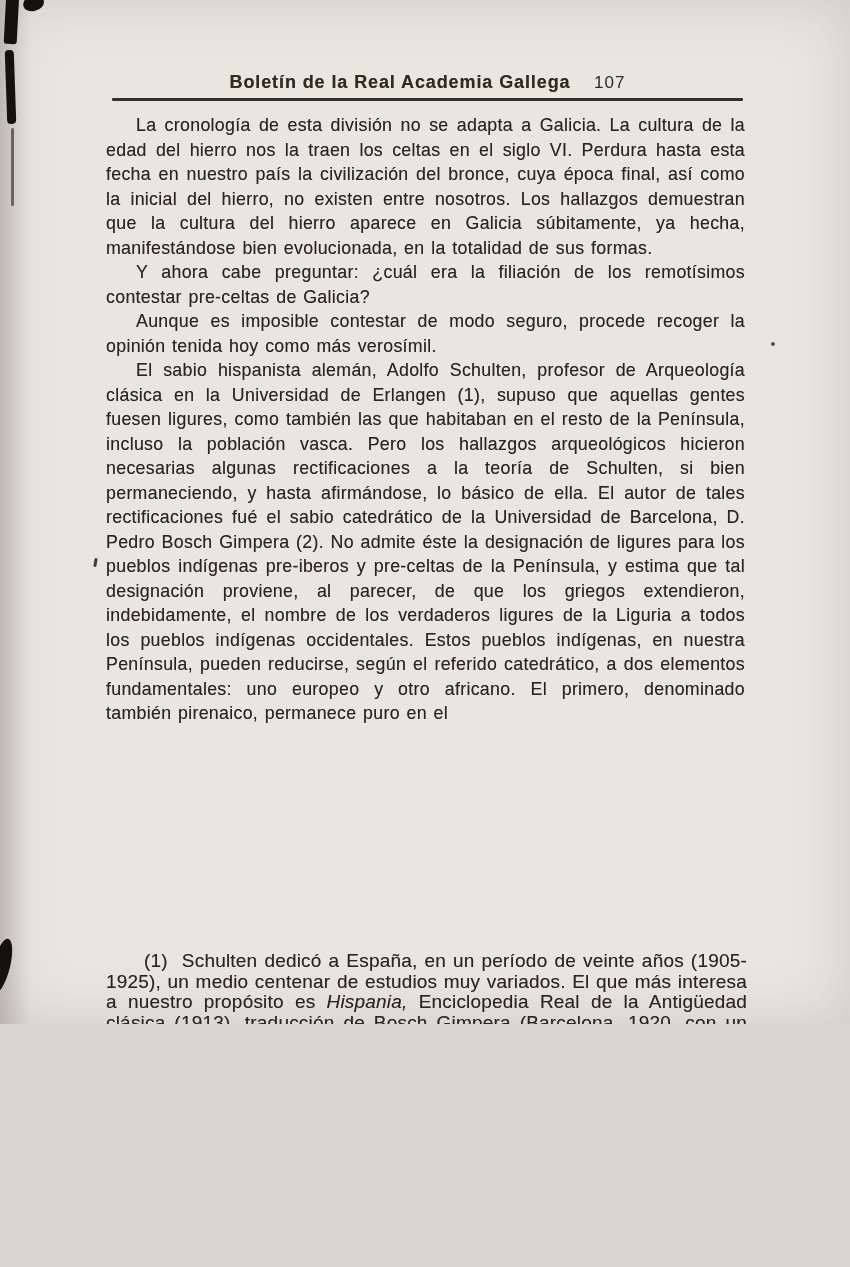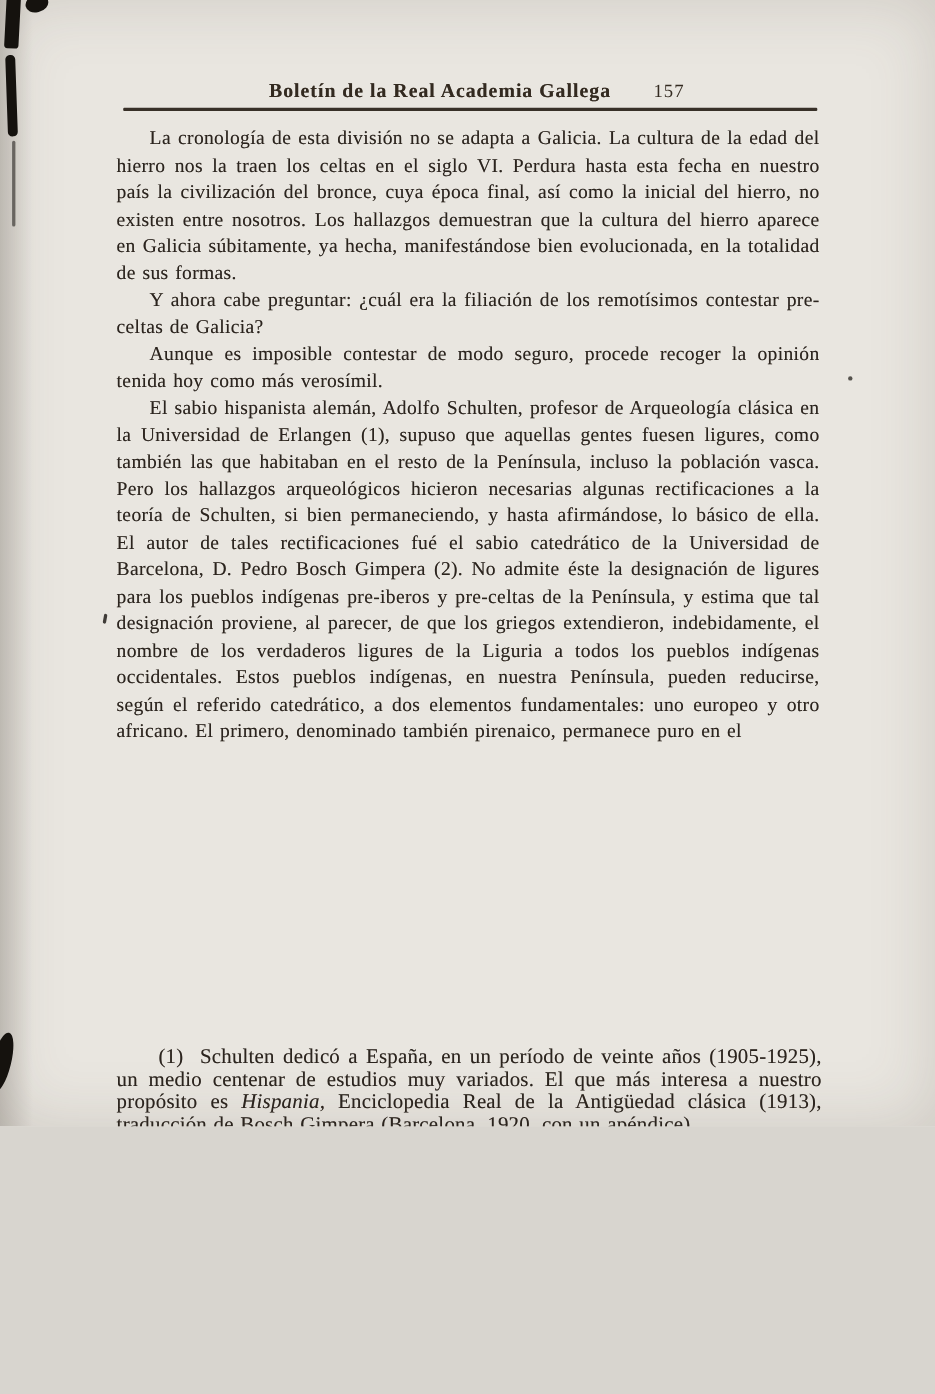--- a/index.html
+++ b/index.html
@@ -6,21 +6,21 @@
     --paper:#e9e6e0;
     --ink:#2b241e;
     --rule:#383028;
   }
   html,body{margin:0;padding:0;background:#d8d5cf;}
   .page{
     position:relative;
     width:850px;height:1024px;
     background:var(--paper,#e9e6e0);
     overflow:hidden;
-    font-family:Liberation Serif, serif;
+    font-family:Liberation Sans, sans-serif;
     color:var(--ink,#2b241e);
     box-shadow:inset 0 0 60px rgba(90,80,65,0.18);
   }
   .edge-shade{
     position:absolute;left:0;top:0;width:30px;height:100%;
     background:linear-gradient(to right, rgba(70,62,52,0.20), rgba(70,62,52,0));
     pointer-events:none;
   }
   .artifact{position:absolute;background:#15120e;}
   .a1{left:5px;top:-8px;width:13px;height:52px;border-radius:3px;transform:rotate(3deg);}
@@ -74,21 +74,21 @@
   <div class="edge-shade"></div>
   <div class="artifact a1"></div>
   <div class="artifact a2"></div>
   <div class="artifact a3"></div>
   <div class="artifact a4"></div>
   <div class="artifact a5"></div>
   <div class="artifact speck1"></div>
   <div class="artifact speck2"></div>
 
   <div class="header-title">Boletín de la Real Academia Gallega</div>
-  <div class="page-number">157</div>
+  <div class="page-number">107</div>
   <div class="header-rule"></div>
 
   <div class="body-text">
       <p class="indent">La cronología de esta división no se adapta a Galicia. La cultura de la edad del hierro nos la traen los celtas en el siglo VI. Perdura hasta esta fecha en nuestro país la civilización del bronce, cuya época final, así como la inicial del hierro, no existen entre nosotros. Los hallazgos demuestran que la cultura del hierro aparece en Galicia súbitamente, ya hecha, manifestándose bien evolucionada, en la totalidad de sus formas.</p>
       <p class="indent">Y ahora cabe preguntar: ¿cuál era la filiación de los remotísimos contestar pre-celtas de Galicia?</p>
       <p class="indent">Aunque es imposible contestar de modo seguro, procede recoger la opinión tenida hoy como más verosímil.</p>
       <p class="indent">El sabio hispanista alemán, Adolfo Schulten, profesor de Arqueología clásica en la Universidad de Erlangen (1), supuso que aquellas gentes fuesen ligures, como también las que habitaban en el resto de la Península, incluso la población vasca. Pero los hallazgos arqueológicos hicieron necesarias algunas rectificaciones a la teoría de Schulten, si bien permaneciendo, y hasta afirmándose, lo básico de ella. El autor de tales rectificaciones fué el sabio catedrático de la Universidad de Barcelona, D. Pedro Bosch Gimpera (2). No admite éste la designación de ligures para los pueblos indígenas pre-iberos y pre-celtas de la Península, y estima que tal designación proviene, al parecer, de que los griegos extendieron, indebidamente, el nombre de los verdaderos ligures de la Liguria a todos los pueblos indígenas occidentales. Estos pueblos indígenas, en nuestra Península, pueden reducirse, según el referido catedrático, a dos elementos fundamentales: uno europeo y otro africano. El primero, denominado también pirenaico, permanece puro en el</p>
     </div>
 
   <div class="footnotes">

